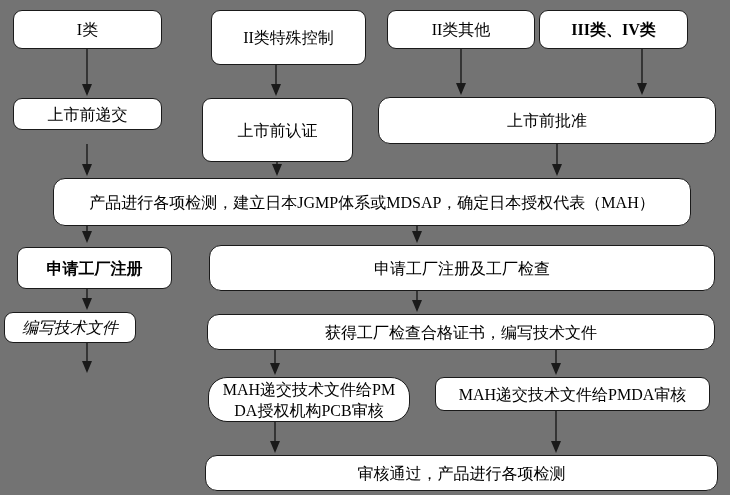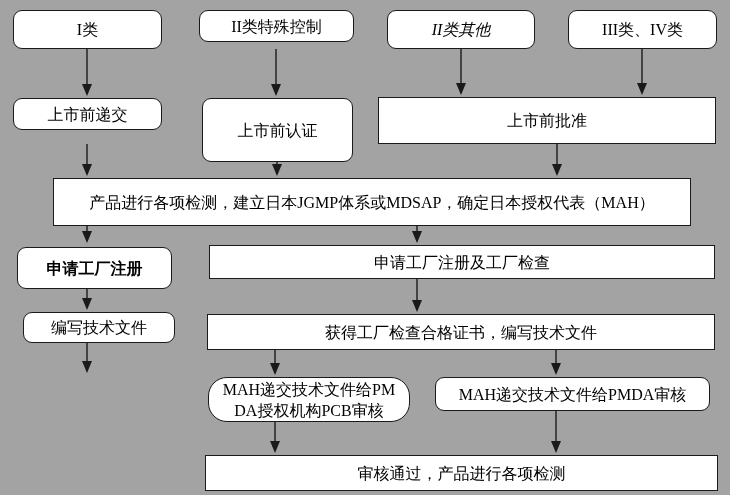--- a/index.html
+++ b/index.html
@@ -1,20 +1,20 @@
 <!DOCTYPE html>
 <html><head>
 <meta charset="utf-8">
 <style>
   html, body { margin: 0; padding: 0; background: #ffffff; }
   .stage {
     position: relative;
     width: 730px;
     height: 495px;
-    background: #a3a3a3;
+    background: #737373;
     font-family: "Liberation Serif", "DejaVu Serif", serif;
     color: #000000;
     overflow: hidden;
   }
   .arrow-layer {
     position: absolute;
     left: 0; top: 0;
     width: 730px; height: 495px;
   }
   .arrow-layer path.edge {
@@ -29,34 +29,34 @@
     border: 1.5px solid #1a1a1a;
     border-radius: 9px;
     display: flex;
     align-items: center;
     justify-content: center;
     text-align: center;
     font-size: 16px;
     line-height: 21px;
     padding: 1px 4px;
   }
-  .node.wide { border-radius: 0; }
+  .node.wide { border-radius: 12px; }
   .node.two-line { white-space: pre-line; border-radius: 19px; }
 
   .n-class-i                    { left: 13px;  top: 10px;  width: 149px; height: 39px; }
-  .n-class-ii-special           { left: 199px; top: 10px;  width: 155px; height: 32px; }
-  .n-class-ii-other             { left: 387px; top: 10px;  width: 148px; height: 39px; font-style: italic; }
-  .n-class-iii-iv               { left: 568px; top: 10px;  width: 149px; height: 39px; }
+  .n-class-ii-special           { left: 211px; top: 10px;  width: 155px; height: 55px; }
+  .n-class-ii-other             { left: 387px; top: 10px;  width: 148px; height: 39px; }
+  .n-class-iii-iv               { left: 539px; top: 10px;  width: 149px; height: 39px; font-weight: bold; }
   .n-premarket-submission       { left: 13px;  top: 98px;  width: 149px; height: 32px; }
   .n-premarket-certification    { left: 202px; top: 98px;  width: 151px; height: 64px; }
   .n-premarket-approval         { left: 378px; top: 97px;  width: 338px; height: 47px; }
   .n-testing-mah                { left: 53px;  top: 178px; width: 638px; height: 48px; }
   .n-apply-factory-registration { left: 17px;  top: 247px; width: 155px; height: 42px; font-weight: bold; }
-  .n-apply-factory-reg-inspect  { left: 209px; top: 245px; width: 506px; height: 34px; }
-  .n-write-tech-docs            { left: 23px;  top: 312px; width: 152px; height: 31px; }
+  .n-apply-factory-reg-inspect  { left: 209px; top: 245px; width: 506px; height: 46px; }
+  .n-write-tech-docs            { left: 4px;  top: 312px; width: 132px; height: 31px; font-style: italic; }
   .n-obtain-certificate         { left: 207px; top: 314px; width: 508px; height: 36px; }
   .n-mah-filing                 { left: 13px;  top: 375px; width: 175px; height: 30px; }
   .n-pcb-review                 { left: 208px; top: 377px; width: 202px; height: 45px; }
   .n-pmda-review                { left: 435px; top: 377px; width: 275px; height: 34px; text-align: center; }
   .n-approval                   { left: 205px; top: 455px; width: 513px; height: 36px; }
 </style>
 </head>
 <body>
 
 <div class="stage">

